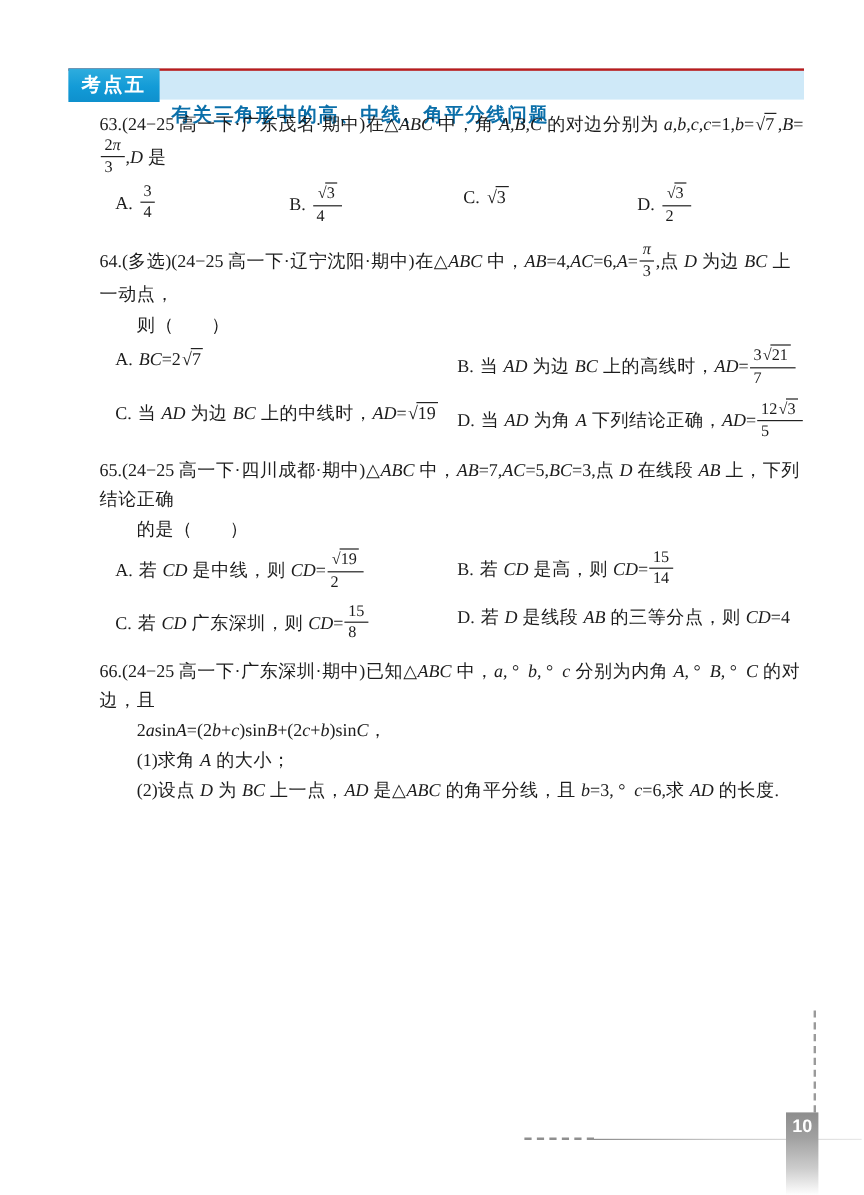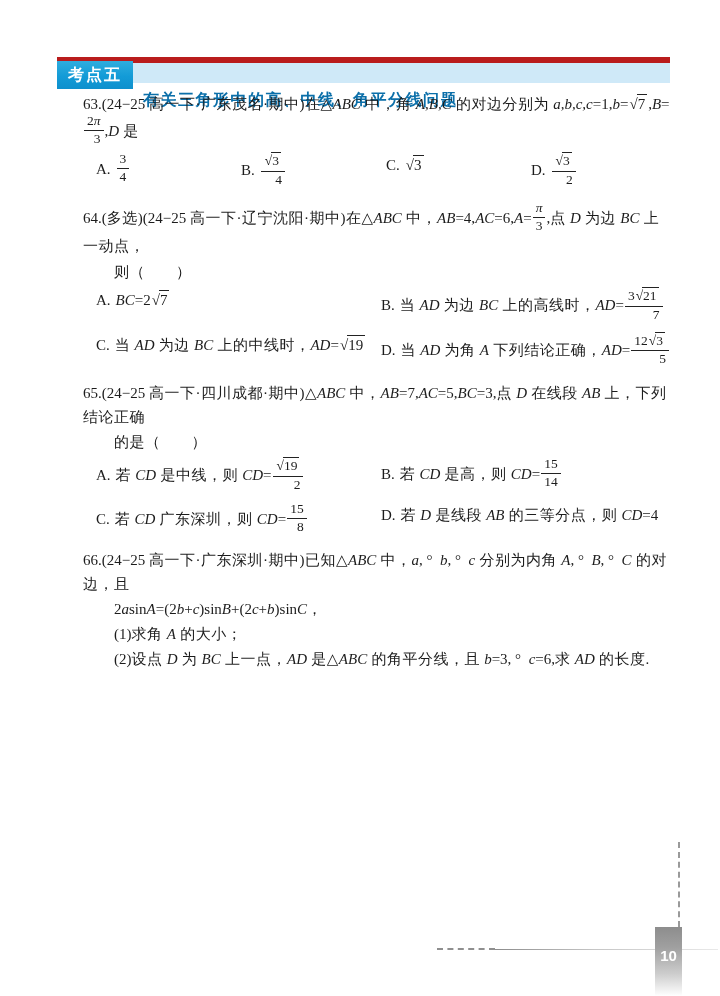--- a/index.html
+++ b/index.html
@@ -4,21 +4,21 @@
 <style>
   html,body{margin:0;padding:0;}
   body{
     width:720px;height:996px;background:#ffffff;position:relative;overflow:hidden;
     font-family:"Liberation Serif","DejaVu Serif",serif;color:#1c1c1c;
   }
   .page{position:absolute;inset:0;background:#fff;}
   .content{padding:57px 50px 0 57px;}
 
   
-  .banner{display:flex;height:26px;background:#cfe9f8;border-top:6px solid #b91c1c;box-sizing:border-box;}
+  .banner{display:flex;height:26px;background:#cfe9f8;border-top:2px solid #b91c1c;box-sizing:border-box;}
   .badge{
     width:76px;margin-top:-2px;height:28px;display:flex;align-items:center;justify-content:center;
     background:linear-gradient(180deg,#2fadde 0%,#139bd7 55%,#0e90cd 100%);
     color:#fff;font-weight:bold;font-size:16px;letter-spacing:2px;
   }
   .banner-title{
     flex:1;display:flex;align-items:center;padding-left:10px;
     color:#0b6fa9;font-weight:bold;font-size:16px;letter-spacing:1.5px;margin-top:37px;
   }
 
@@ -26,21 +26,21 @@
   .problems{padding-top:8px;font-size:15px;}
   .problem{margin-bottom:13px;margin-left:26px;}
   .pline{line-height:1.55;margin:2px 0;}
   .pline.ind{padding-left:31px;}
 
   .zh{letter-spacing:0.5px;}
   .var{font-style:italic;}
   .num-t{font-style:normal;}
 
   
-  .fr{display:inline-flex;flex-direction:column;text-align:right;vertical-align:middle;
+  .fr{display:inline-flex;flex-direction:column;text-align:left;vertical-align:middle;
       line-height:1.1;font-size:13.5px;padding:0 1px;position:relative;top:-2px;}
   .fr .num{padding:0 3px 1px;}
   .fr .den{border-top:1px solid #222;padding:1px 3px 0;}
 
   
   .sq{white-space:nowrap;display:inline-block;margin:0 1px;}
   .sq .rx{display:inline-block;margin-right:-1px;}
   .sq .rad{display:inline-block;border-top:1px solid #222;padding:0 2px 0 1px;line-height:1.25;}
 
   
@@ -51,21 +51,21 @@
   .opt-label{margin-right:5px;}
 
   
   .h-dashes{position:absolute;top:948px;left:437px;width:58px;border-top:2px dashed #8f8f8f;}
   .h-line{position:absolute;top:949px;left:495px;width:223px;height:1px;
           background:linear-gradient(90deg,#8c8c8c 0%,#c6c6c6 45%,#e9e9e9 100%);}
   .v-dashes{position:absolute;top:842px;left:678px;height:85px;border-left:2px dashed #9a9a9a;}
   .page-tab{
     position:absolute;top:927px;left:655px;width:27px;height:69px;box-sizing:border-box;
     background:linear-gradient(180deg,#8d8d8d 0%,#a0a0a0 30%,#cdcdcd 68%,#ffffff 100%);
-    color:#fff;text-align:center;padding-top:20px;
+    color:#fff;text-align:center;padding-top:3px;
     font-family:"Liberation Sans","DejaVu Sans",sans-serif;font-size:15px;font-weight:bold;
   }
 </style>
 </head>
 <body>
 
 <div class="page">
 
   <div class="content">
 

